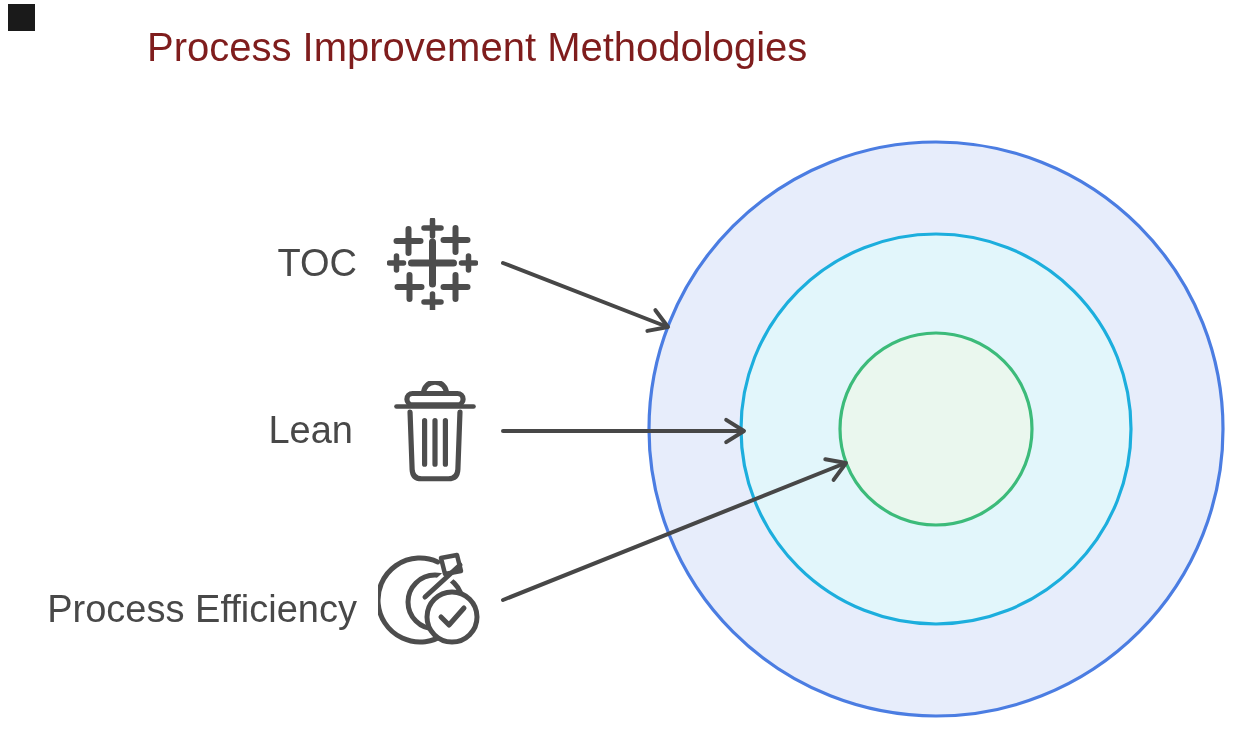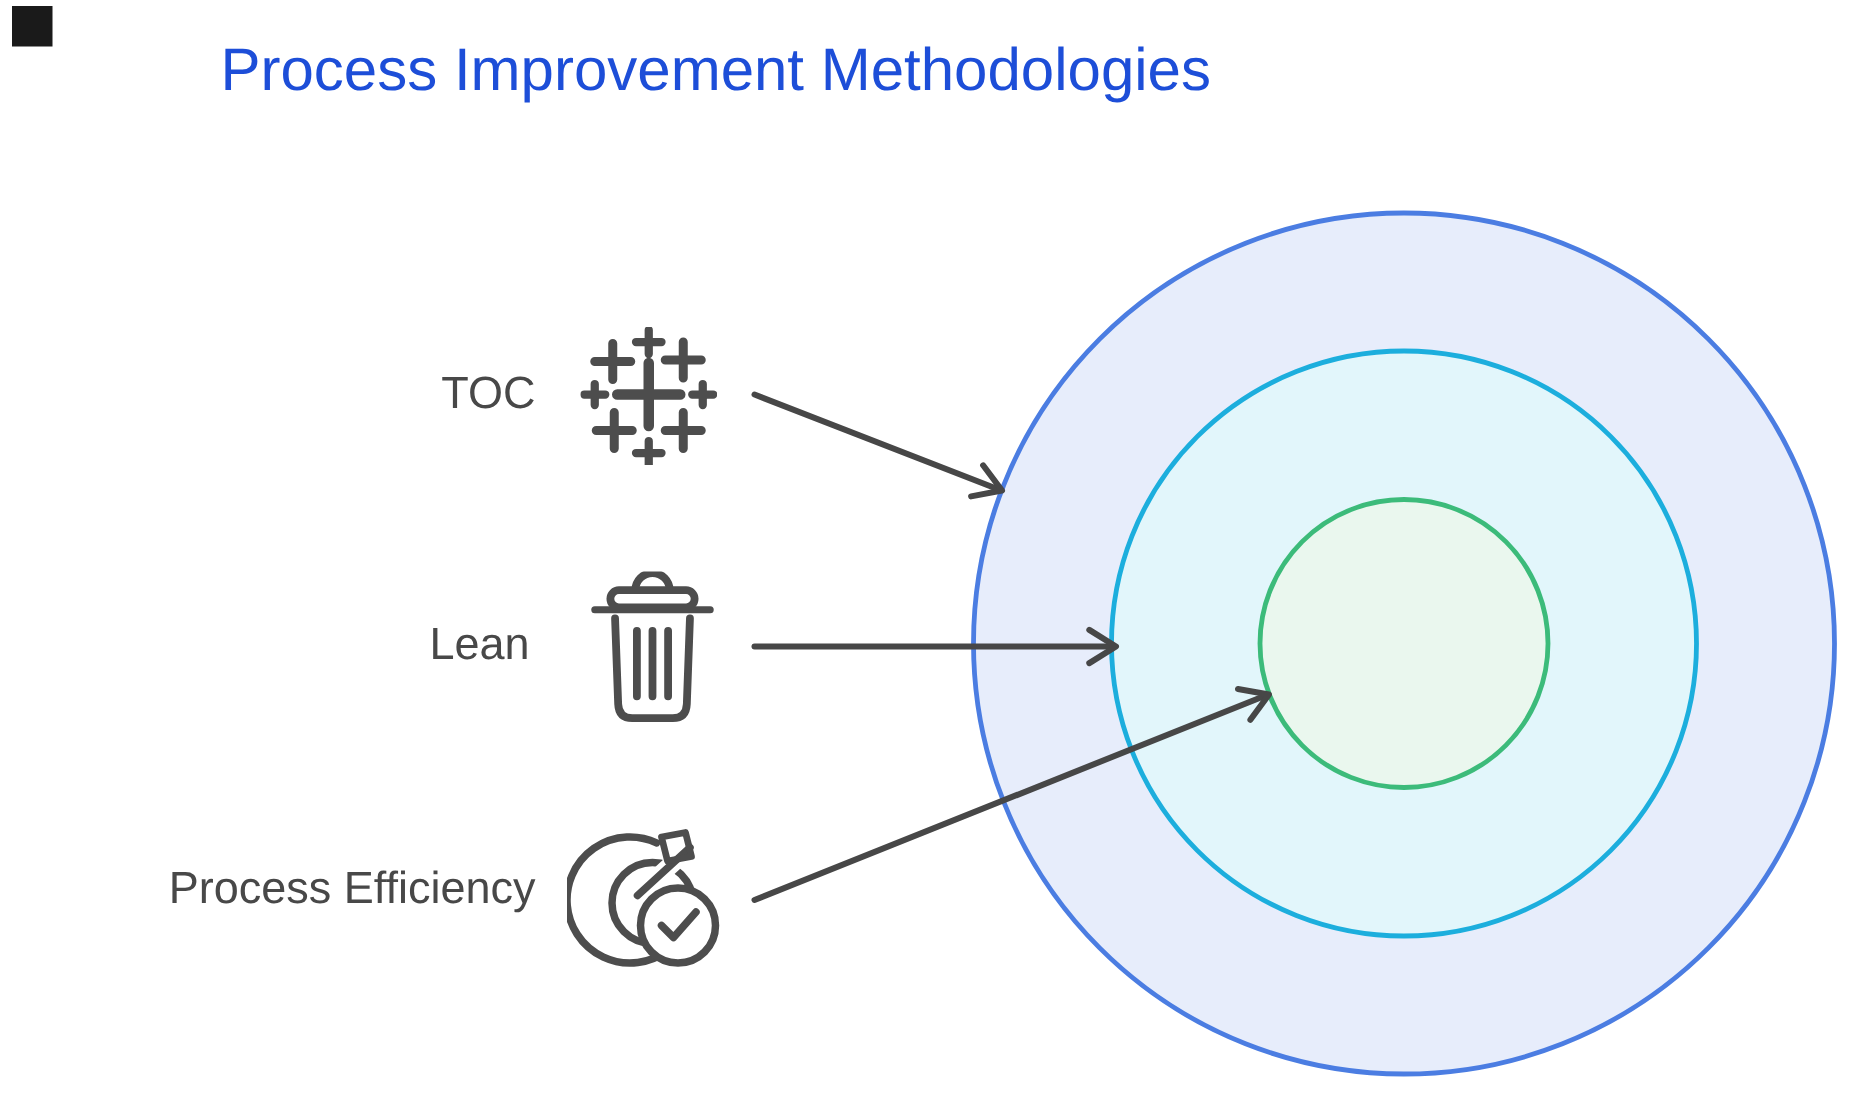--- a/index.html
+++ b/index.html
@@ -3,25 +3,25 @@
 <meta charset="utf-8">
 <style>
   html,body{margin:0;padding:0;}
   body{
     width:1250px;height:746px;position:relative;background:#ffffff;
     font-family:"Liberation Sans","DejaVu Sans",sans-serif;
     color:#484848;overflow:hidden;
   }
   .abs{position:absolute;}
   #corner-mark{left:8px;top:4px;width:27px;height:27px;background:#1a1a1a;}
-  #title{left:147px;top:25px;font-size:40px;line-height:44px;font-weight:400;color:#1d4ed8;white-space:nowrap;}
-  .row-label{font-size:30px;line-height:38px;font-weight:400;color:#484848;white-space:nowrap;text-align:right;}
+  #title{left:147px;top:25px;font-size:40px;line-height:44px;font-weight:400;color:#7f1d1d;white-space:nowrap;}
+  .row-label{font-size:38px;line-height:38px;font-weight:400;color:#484848;white-space:nowrap;text-align:right;}
   #label-toc{right:893px;top:244px;}
   #label-lean{right:897px;top:411px;text-align:right;}
-  #label-pe{right:893px;top:574px;}
+  #label-pe{right:893px;top:590px;}
   #diagram-svg{left:0;top:0;z-index:0;}
   .icon{z-index:1;}
   #toc-icon{left:387px;top:218px;}
   #trash-icon{left:393px;top:381px;}
   #target-icon{left:378px;top:549px;}
 </style>
 </head>
 <body>
 
 <svg id="diagram-svg" class="abs" width="1250" height="746" viewBox="0 0 1250 746">

